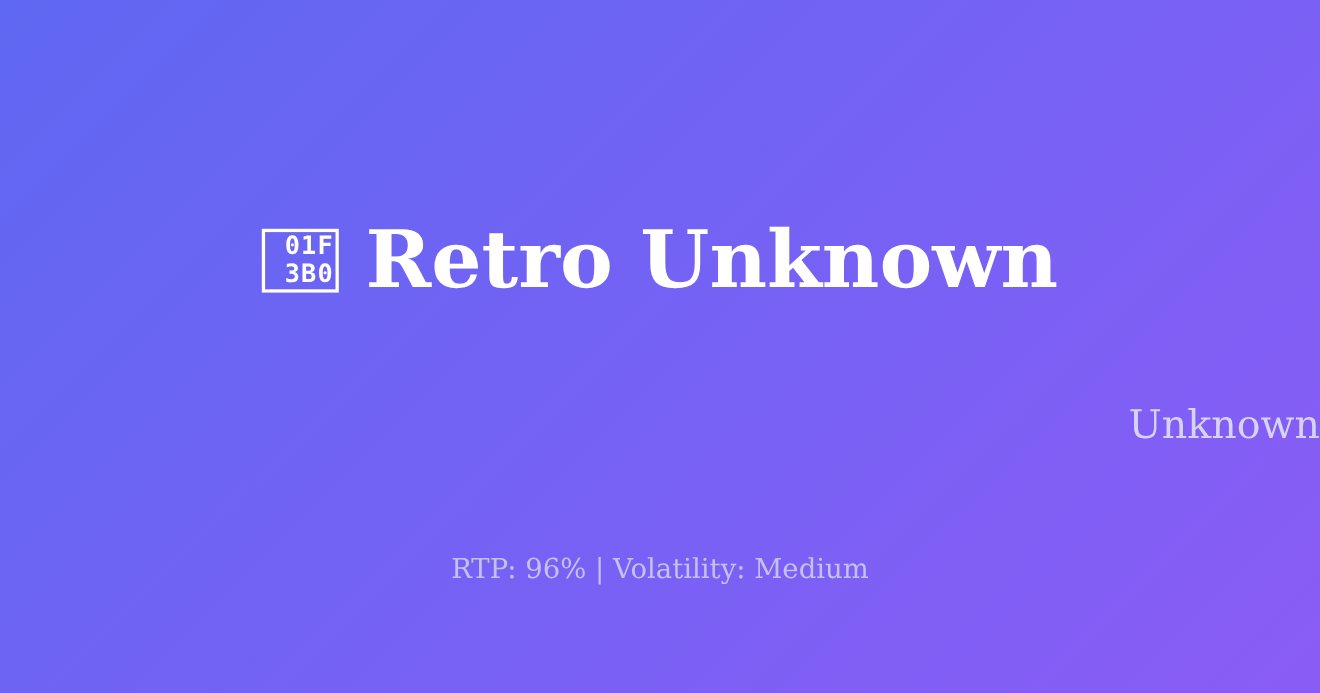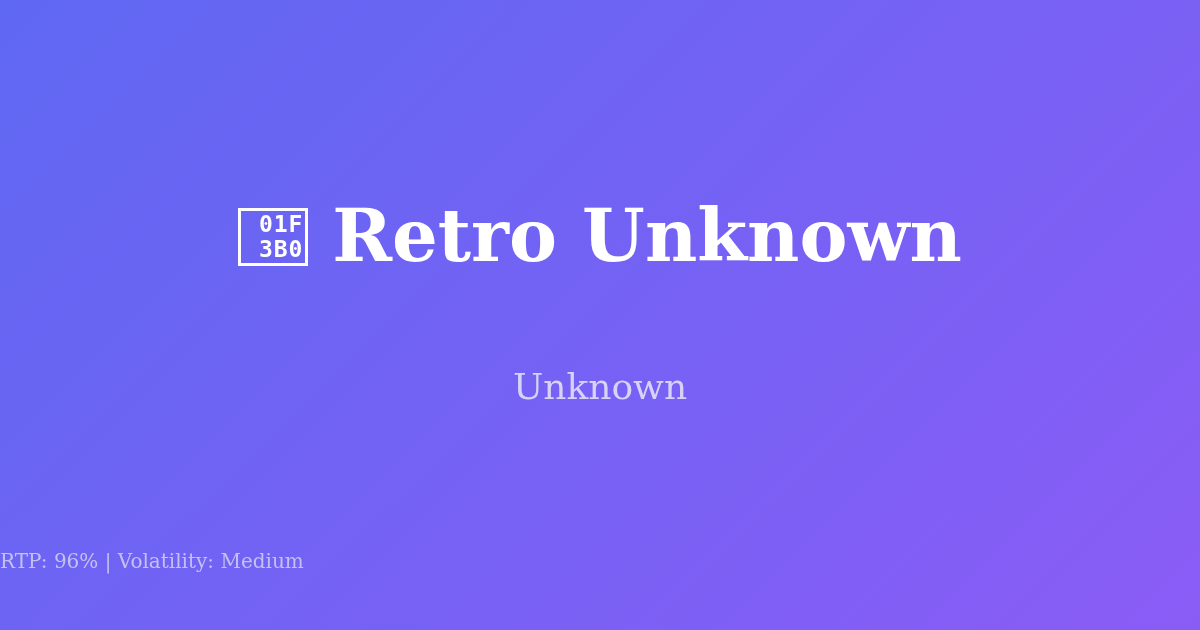--- a/index.html
+++ b/index.html
@@ -75,37 +75,38 @@
     display: block;
     margin-left: 16px;
   }
 
   
   .subtitle {
     position: absolute;
     top: 365px;
     left: 0;
     right: 0;
-    text-align: center;
+    text-align: right;
     font-family: "DejaVu Serif", "Liberation Serif", serif;
     font-weight: 400;
     font-size: 36px;
     line-height: 44px;
     color: #d6d3f6;
   }
 
   
   .footer-meta {
     position: absolute;
-    top: 546px;
+    top: 502px;
     left: 0;
     right: 0;
+    text-align: center;
     font-family: "DejaVu Serif", "Liberation Serif", serif;
     font-weight: 400;
-    font-size: 20px;
+    font-size: 25px;
     line-height: 30px;
     color: #c4c0f1;
     white-space: nowrap;
   }
 </style>
 </head>
 <body>
 
 <div class="og-card">
 

